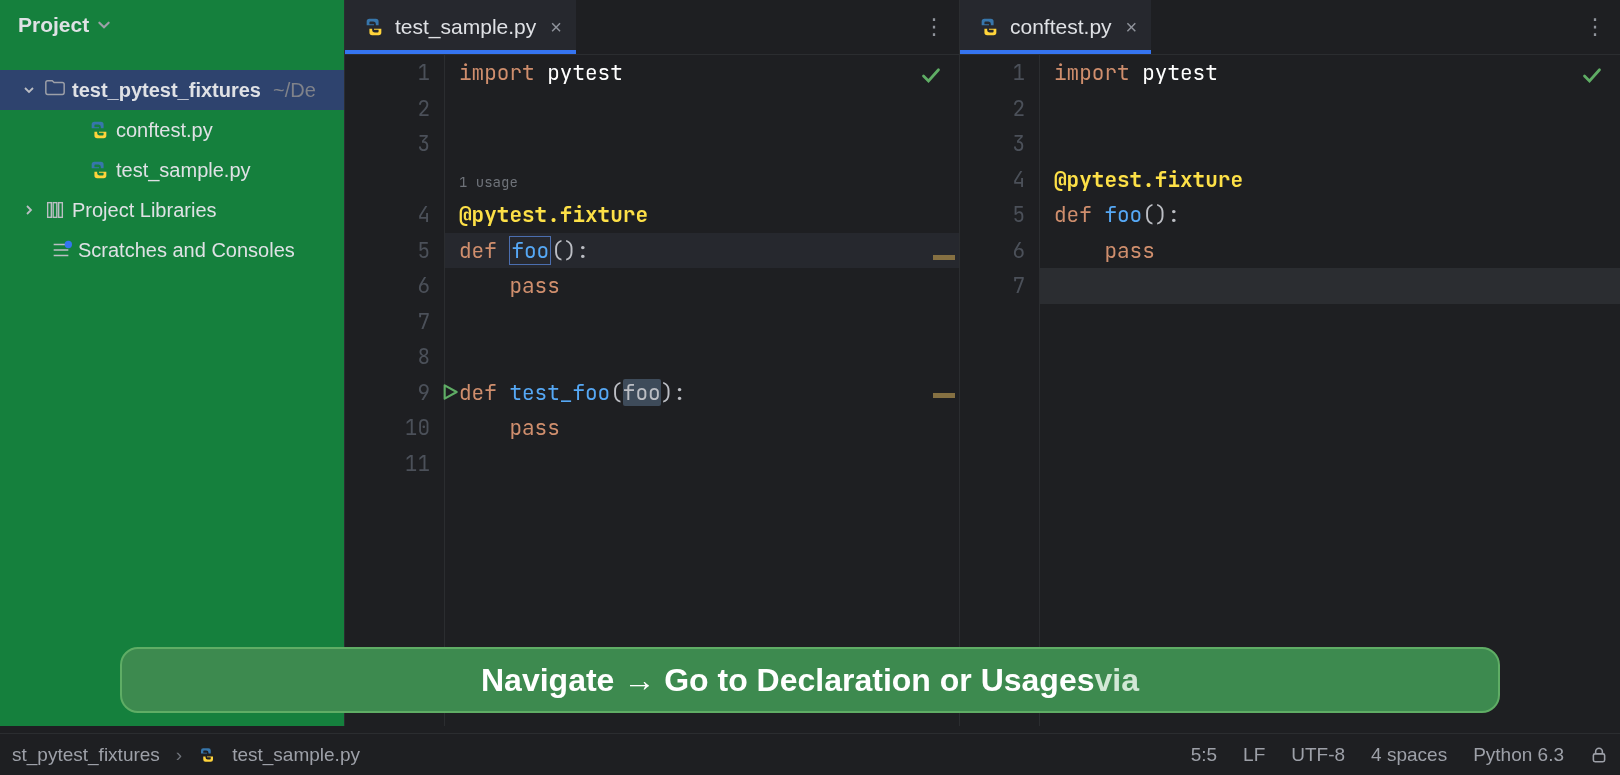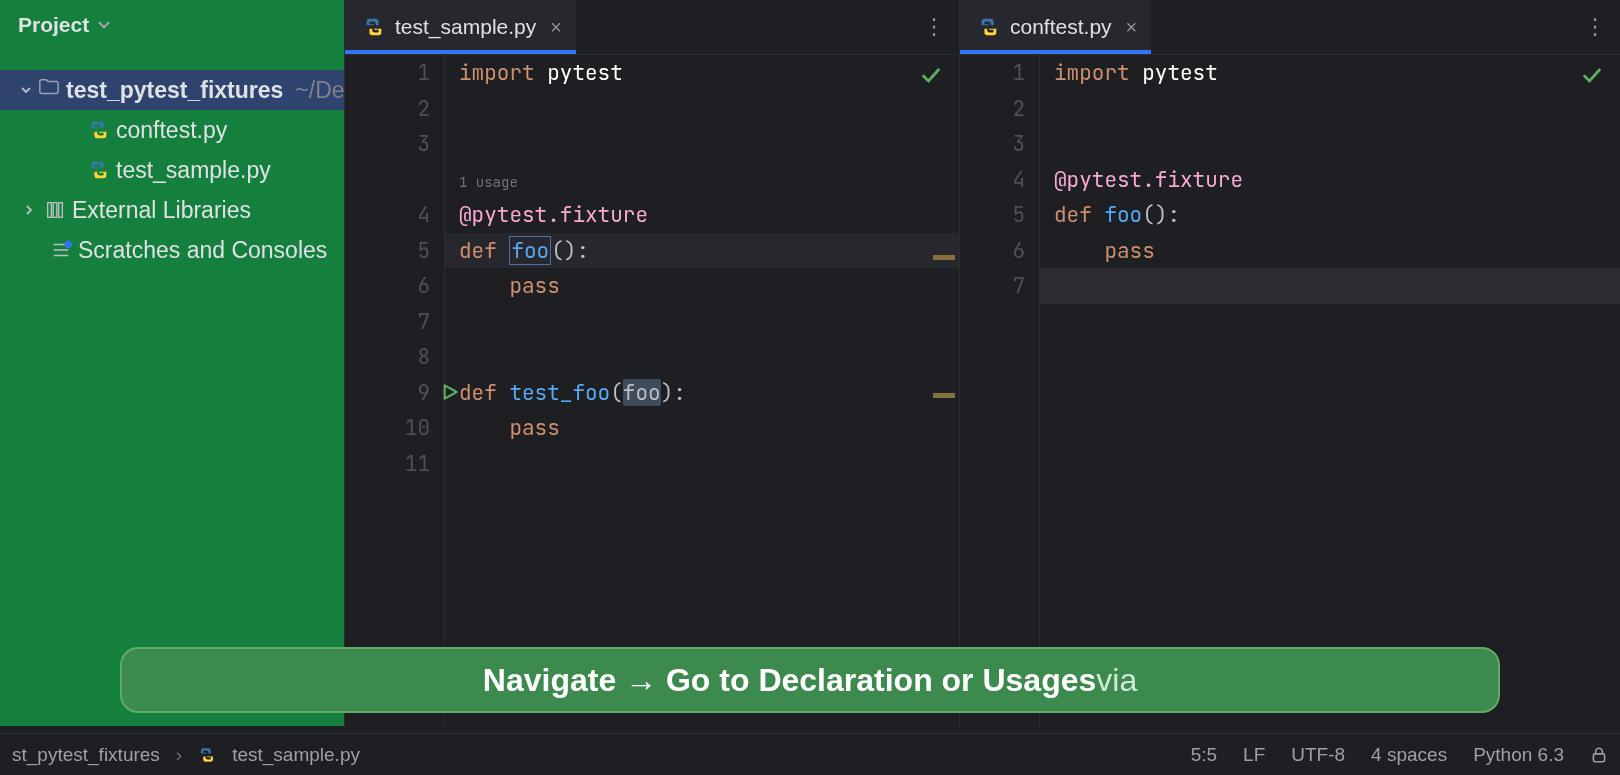--- a/index.html
+++ b/index.html
@@ -27,21 +27,21 @@
   display: flex;
   align-items: center;
   padding: 0 18px;
   font-size: 21px;
   font-weight: 600;
   color: #dfe1e5;
   gap: 8px;
 }
 .tree {
   padding-top: 20px;
-  font-size: 23px;
+  font-size: 20px;
 }
 .tree-row {
   display: flex;
   align-items: center;
   height: 40px;
   padding-left: 20px;
   gap: 6px;
   white-space: nowrap;
   overflow: hidden;
 }
@@ -145,21 +145,21 @@
 }
 .code-line {
   height: 35.5px;
   line-height: 35.5px;
   white-space: pre;
 }
 .code-line.hl { background: #26282e; margin-left:-14px; padding-left:14px; }
 .code-line.cur { background: #2b2d31; margin-left:-14px; padding-left:14px; }
 
 .kw { color: #cf8e6d; }
-.decor { color: #f9a8d4; }
+.decor { color: #fde047; font-weight: bold; }
 .fn { color: #56a8f5; }
 .param { color: #bcbec4; }
 .param-hl { background: #3e4b5a; border-radius: 2px; }
 .txt { color: #bcbec4; }
 .id { color: #ffffff; }
 .hint { color: #6f737a; font-size: 14px; }
 .cursor-box { border: 1px solid #4b6eaf; padding: 0 1px; }
 
 .check-icon {
   position: absolute;
@@ -185,21 +185,21 @@
   border: 2px solid #5fad65;
   border-radius: 18px;
   display: flex;
   align-items: center;
   justify-content: center;
   padding: 0 30px;
   font-size: 32px;
   color: #ffffff;
   white-space: nowrap;
 }
-.tip-banner .via { color: #d2e8d6; font-weight: 400; }
+.tip-banner .via { color: #d2e8d6; font-weight: 700; }
 .tip-banner .strong { font-weight: 700; }
 
 .status-bar {
   position: absolute;
   left: 0; right: 0; bottom: 0;
   height: 42px;
   background: #1e1f22;
   border-top: 1px solid #2b2d30;
   display: flex;
   align-items: center;
@@ -265,21 +265,21 @@
               <path d="M4 2 L8 6 L4 10" stroke="#bcbec4" stroke-width="1.8" fill="none"></path>
             </svg>
         </span>
         <span class="lib-icon">
           <svg viewBox="0 0 24 24" width="22" height="22">
               <rect x="4" y="4" width="4" height="16" fill="none" stroke="#bcbec4" stroke-width="1.5"></rect>
               <rect x="10" y="4" width="4" height="16" fill="none" stroke="#bcbec4" stroke-width="1.5"></rect>
               <rect x="16" y="4" width="4" height="16" fill="none" stroke="#bcbec4" stroke-width="1.5"></rect>
             </svg>
         </span>
-        <span class="tree-label">External Libraries</span>
+        <span class="tree-label">Project Libraries</span>
       </div>
       <div class="tree-row lib" style="padding-left:50px">
         <span class="scratch-icon">
           <svg viewBox="0 0 24 24" width="22" height="22">
               <path d="M4 6h16M4 12h16M4 18h16" stroke="#bcbec4" stroke-width="1.8"></path>
               <circle cx="20" cy="6" r="4" fill="#3574f0"></circle>
             </svg>
         </span>
         <span class="tree-label">Scratches and Consoles</span>
       </div>

